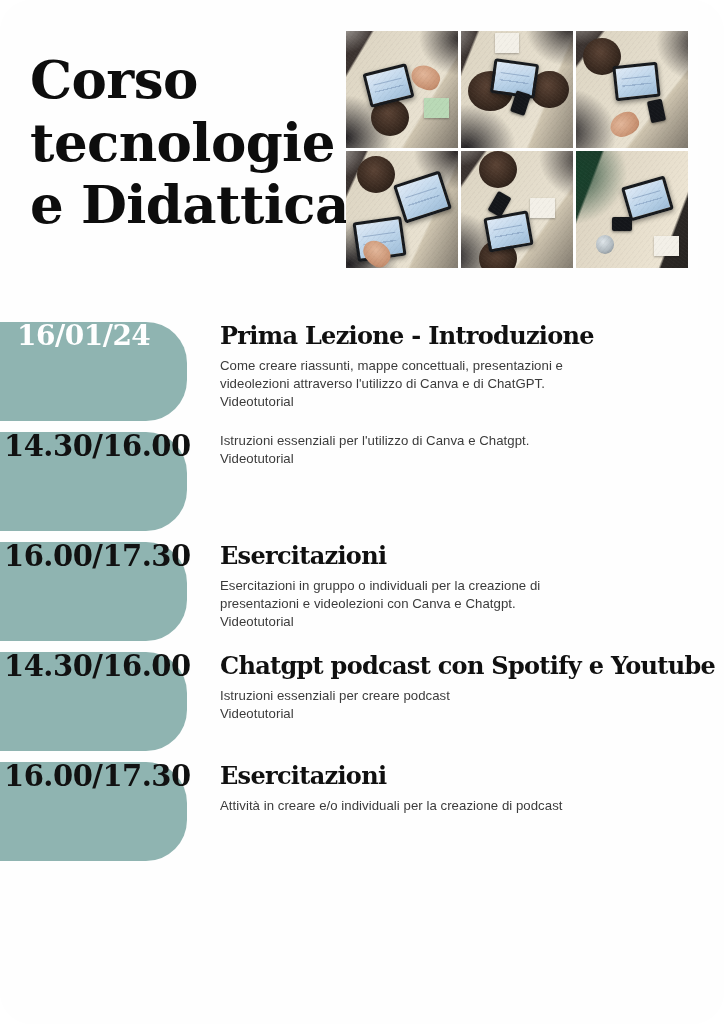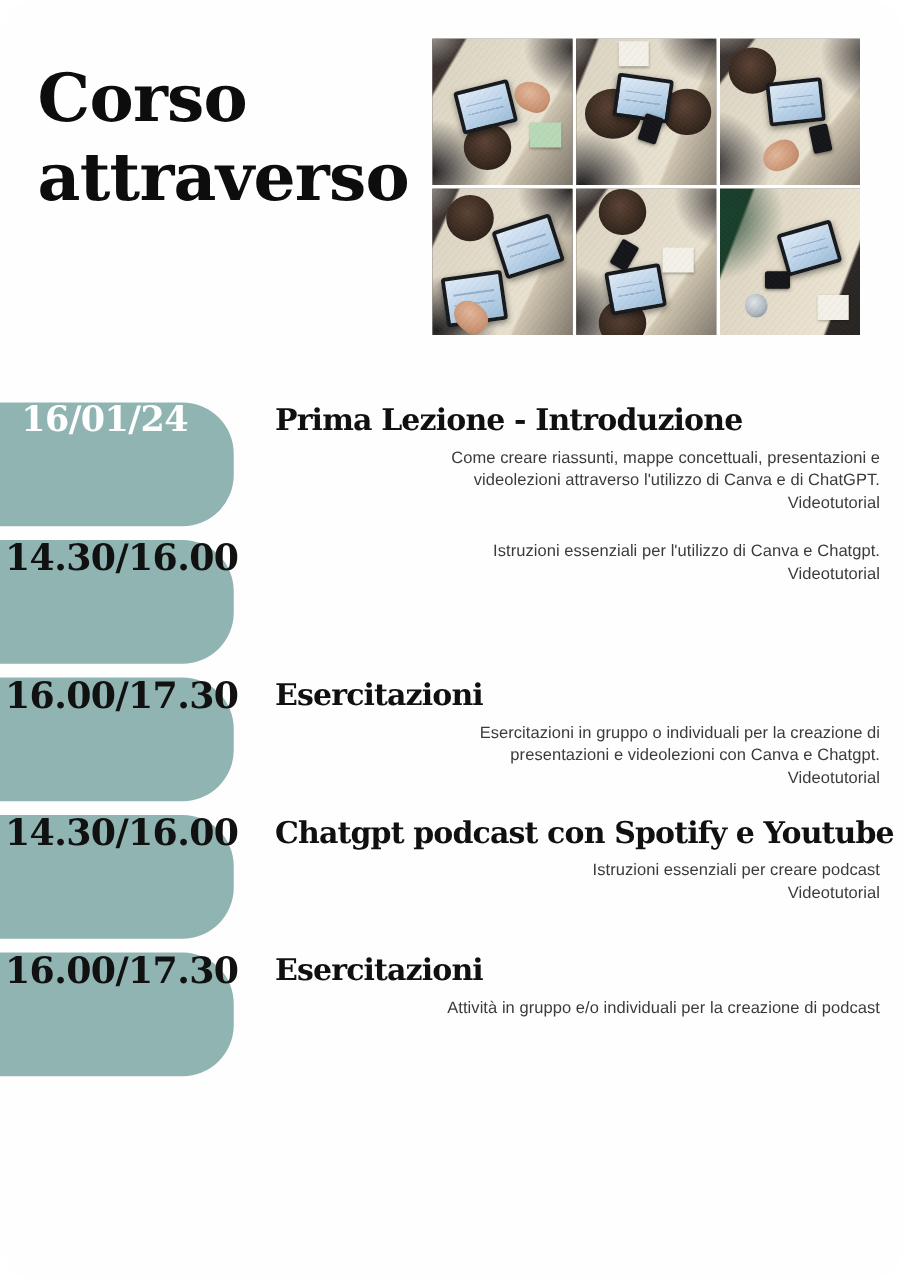--- a/index.html
+++ b/index.html
@@ -229,33 +229,33 @@
     line-height: 1.15;
     white-space: nowrap;
     margin-bottom: 7px;
   }
   .row-desc {
     font-family: "Liberation Sans", sans-serif;
     font-size: 13.2px;
     line-height: 1.37;
     color: #3b3b3b;
     letter-spacing: 0.05px;
-    text-align: right;
   }
   .row-desc .dline { display: block; }
 </style>
 </head>
 <body>
 
 <div class="poster">
 
   <div class="title-block">
     <h1 class="poster-title">
       <span class="tline">Corso</span>
-      <span class="tline">attraverso</span>
+      <span class="tline">tecnologie</span>
+      <span class="tline">e Didattica</span>
     </h1>
   </div>
 
   <div class="photo-grid">
     <div class="photo-cell c1">
       <div class="ph-desk"></div>
       <div class="ph-hair"></div>
       <div class="ph-tablet"></div>
       <div class="ph-hand"></div>
       <div class="ph-paper"></div>
@@ -361,19 +361,19 @@
       </div>
     </div>
 
     <div class="sched-row">
       <div class="pill time">
         <span class="pill-text">16.00/17.30</span>
       </div>
       <div class="row-body">
         <div class="row-title">Esercitazioni</div>
         <div class="row-desc">
-          <span class="dline">Attività in gruppo e/o individuali per la creazione di podcast</span>
+          <span class="dline">Attività in creare e/o individuali per la creazione di podcast</span>
         </div>
       </div>
     </div>
 
   </div>
 </div>
 
 </body></html>

